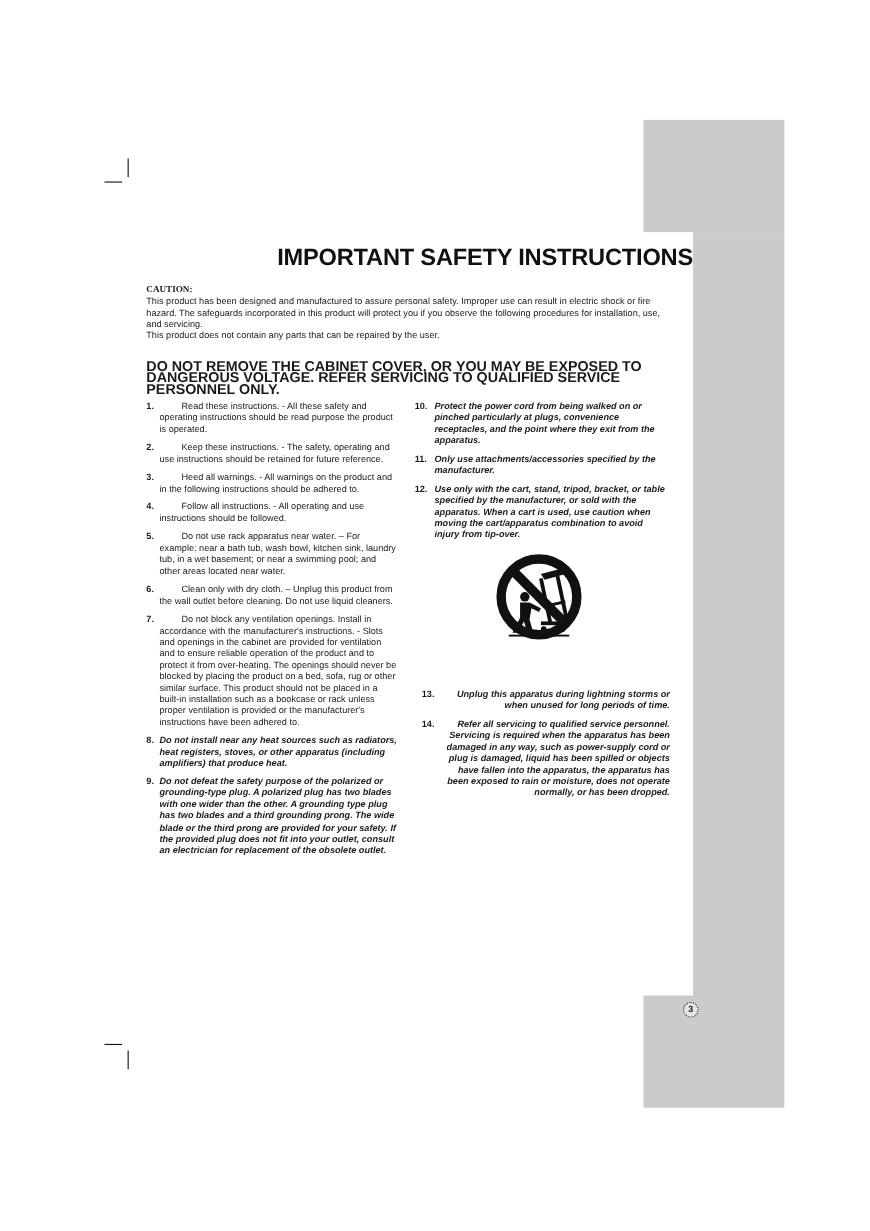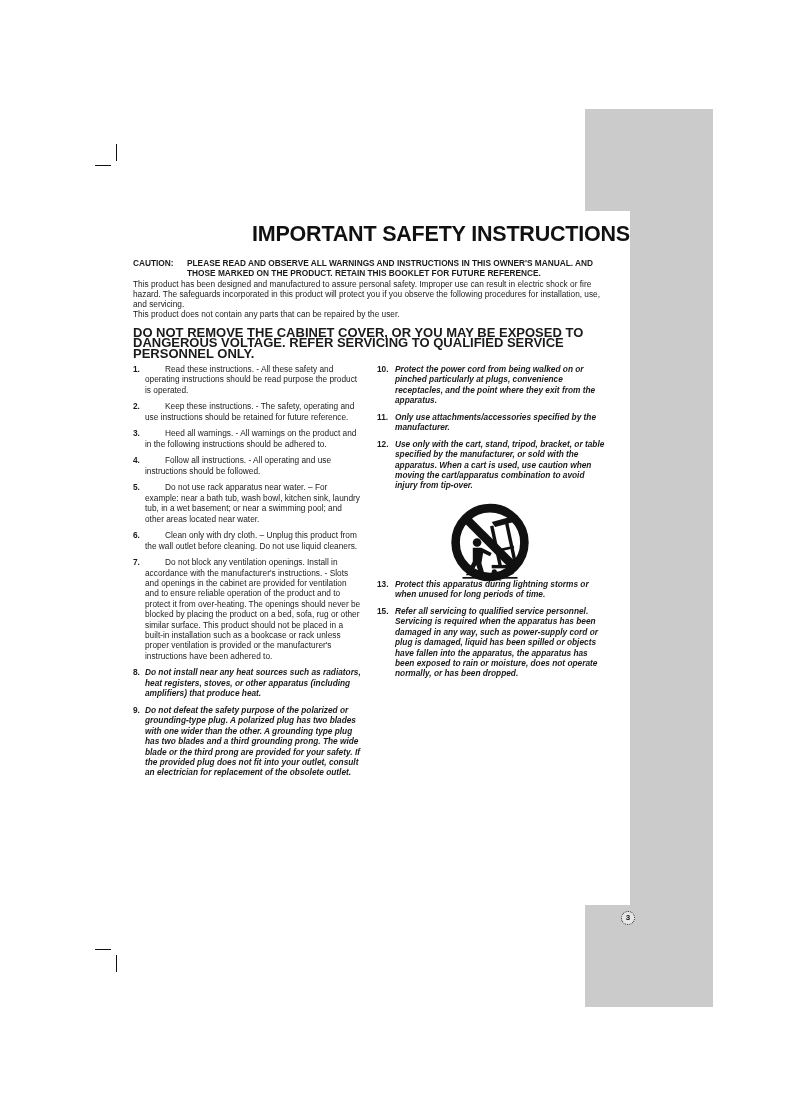--- a/index.html
+++ b/index.html
@@ -23,57 +23,56 @@
   }
   .crop { position:absolute; background:#111; }
   .title {
     position:absolute; left:130px; top:222px; width:500px; text-align:right;
     font-size:21.5px; font-weight:bold; letter-spacing:-0.2px; color:#111;
   }
   .caution {
     position:absolute; left:133px; top:258px; width:480px; font-size:8.3px; line-height:10.3px;
   }
   .caution-row { display:flex; font-weight:bold; }
-  .caution-label { width:54px; flex:none; }
+  .caution-label { width:54px; flex:none;font-family:Liberation Serif, serif; }
   .caution-body { flex:1; }
   .caution p { margin:0; }
   .warning-bold {
     position:absolute; left:133px; top:328px; width:480px; font-size:13px; line-height:10.3px; font-weight:bold;
   }
   .col { position:absolute; top:364px; font-size:8.3px; line-height:10.4px; }
   .col-left { left:133px; width:228px; }
   .col-right { left:377px; width:232px; }
   .item { display:flex; margin-bottom:6.2px; }
   .item-num { flex:none; width:12px; font-weight:bold; }
   .col-right .item-num { width:18px; }
   .item-text { flex:1; }
   .item-head { font-weight:normal;margin-left:20px; }
   .bold-all { font-weight:bold;font-style:italic; }
   .cart-icon { position:absolute; left:447px; top:503px; width:86px; height:86px; }
-  .col-right-lower { position:absolute; left:377px; top:579px; width:232px; font-size:8.3px; line-height:10.4px; }
+  .col-right-lower { position:absolute; left:377px; top:626px; width:232px; font-size:8.3px; line-height:10.4px;text-align:right; }
 </style>
 </head>
 <body>
 
 <div class="side-tab-upper"></div>
 <div class="side-tab-mid"></div>
 <div class="side-tab-lower"></div>
 <div class="page-num">3</div>
 
 <div class="crop" style="left:116px;top:144px;width:1.2px;height:17px;"></div>
 <div class="crop" style="left:95px;top:165px;width:16px;height:1.2px;"></div>
 <div class="crop" style="left:95px;top:949px;width:16px;height:1.2px;"></div>
 <div class="crop" style="left:116px;top:955px;width:1.2px;height:17px;"></div>
 
 <div class="title">IMPORTANT SAFETY INSTRUCTIONS</div>
 
 <div class="caution">
   <div class="caution-row">
     <span class="caution-label">CAUTION:</span>
-    <span class="caution-body">PLEASE READ AND OBSERVE ALL WARNINGS AND INSTRUCTIONS IN THIS OWNER'S MANUAL. AND THOSE MARKED ON THE PRODUCT. RETAIN THIS BOOKLET FOR FUTURE REFERENCE.</span>
   </div>
   <p>This product has been designed and manufactured to assure personal safety. Improper use can result in electric shock or fire hazard. The safeguards incorporated in this product will protect you if you observe the following procedures for installation, use, and servicing.</p>
   <p>This product does not contain any parts that can be repaired by the user.</p>
 </div>
 
 <div class="warning-bold">DO NOT REMOVE THE CABINET COVER, OR YOU MAY BE EXPOSED TO DANGEROUS VOLTAGE. REFER SERVICING TO QUALIFIED SERVICE PERSONNEL ONLY.</div>
 
 <div class="col col-left">
   <div class="item">
     <span class="item-num">1.</span>
@@ -143,19 +142,19 @@
 
     <circle cx="35" cy="46" r="5"></circle>
     <polygon points="30,52 40,52 52,58 50,62 42,58 40,70 44,84 38,84 34,72 28,84 22,84 30,68"></polygon>
   </g>
   <rect x="18" y="86" width="64" height="2" fill="#111"></rect>
 </svg>
 
 <div class="col-right-lower">
   <div class="item">
     <span class="item-num" style="width:18px;font-weight:bold;flex:none">13.</span>
-    <span class="item-text bold-all">Protect this apparatus during lightning storms or when unused for long periods of time.</span>
+    <span class="item-text bold-all">Unplug this apparatus during lightning storms or when unused for long periods of time.</span>
   </div>
   <div class="item">
-    <span class="item-num" style="width:18px;font-weight:bold;flex:none">15.</span>
+    <span class="item-num" style="width:18px;font-weight:bold;flex:none">14.</span>
     <span class="item-text bold-all">Refer all servicing to qualified service personnel. Servicing is required when the apparatus has been damaged in any way, such as power-supply cord or plug is damaged, liquid has been spilled or objects have fallen into the apparatus, the apparatus has been exposed to rain or moisture, does not operate normally, or has been dropped.</span>
   </div>
 </div>
 
 </body></html>

